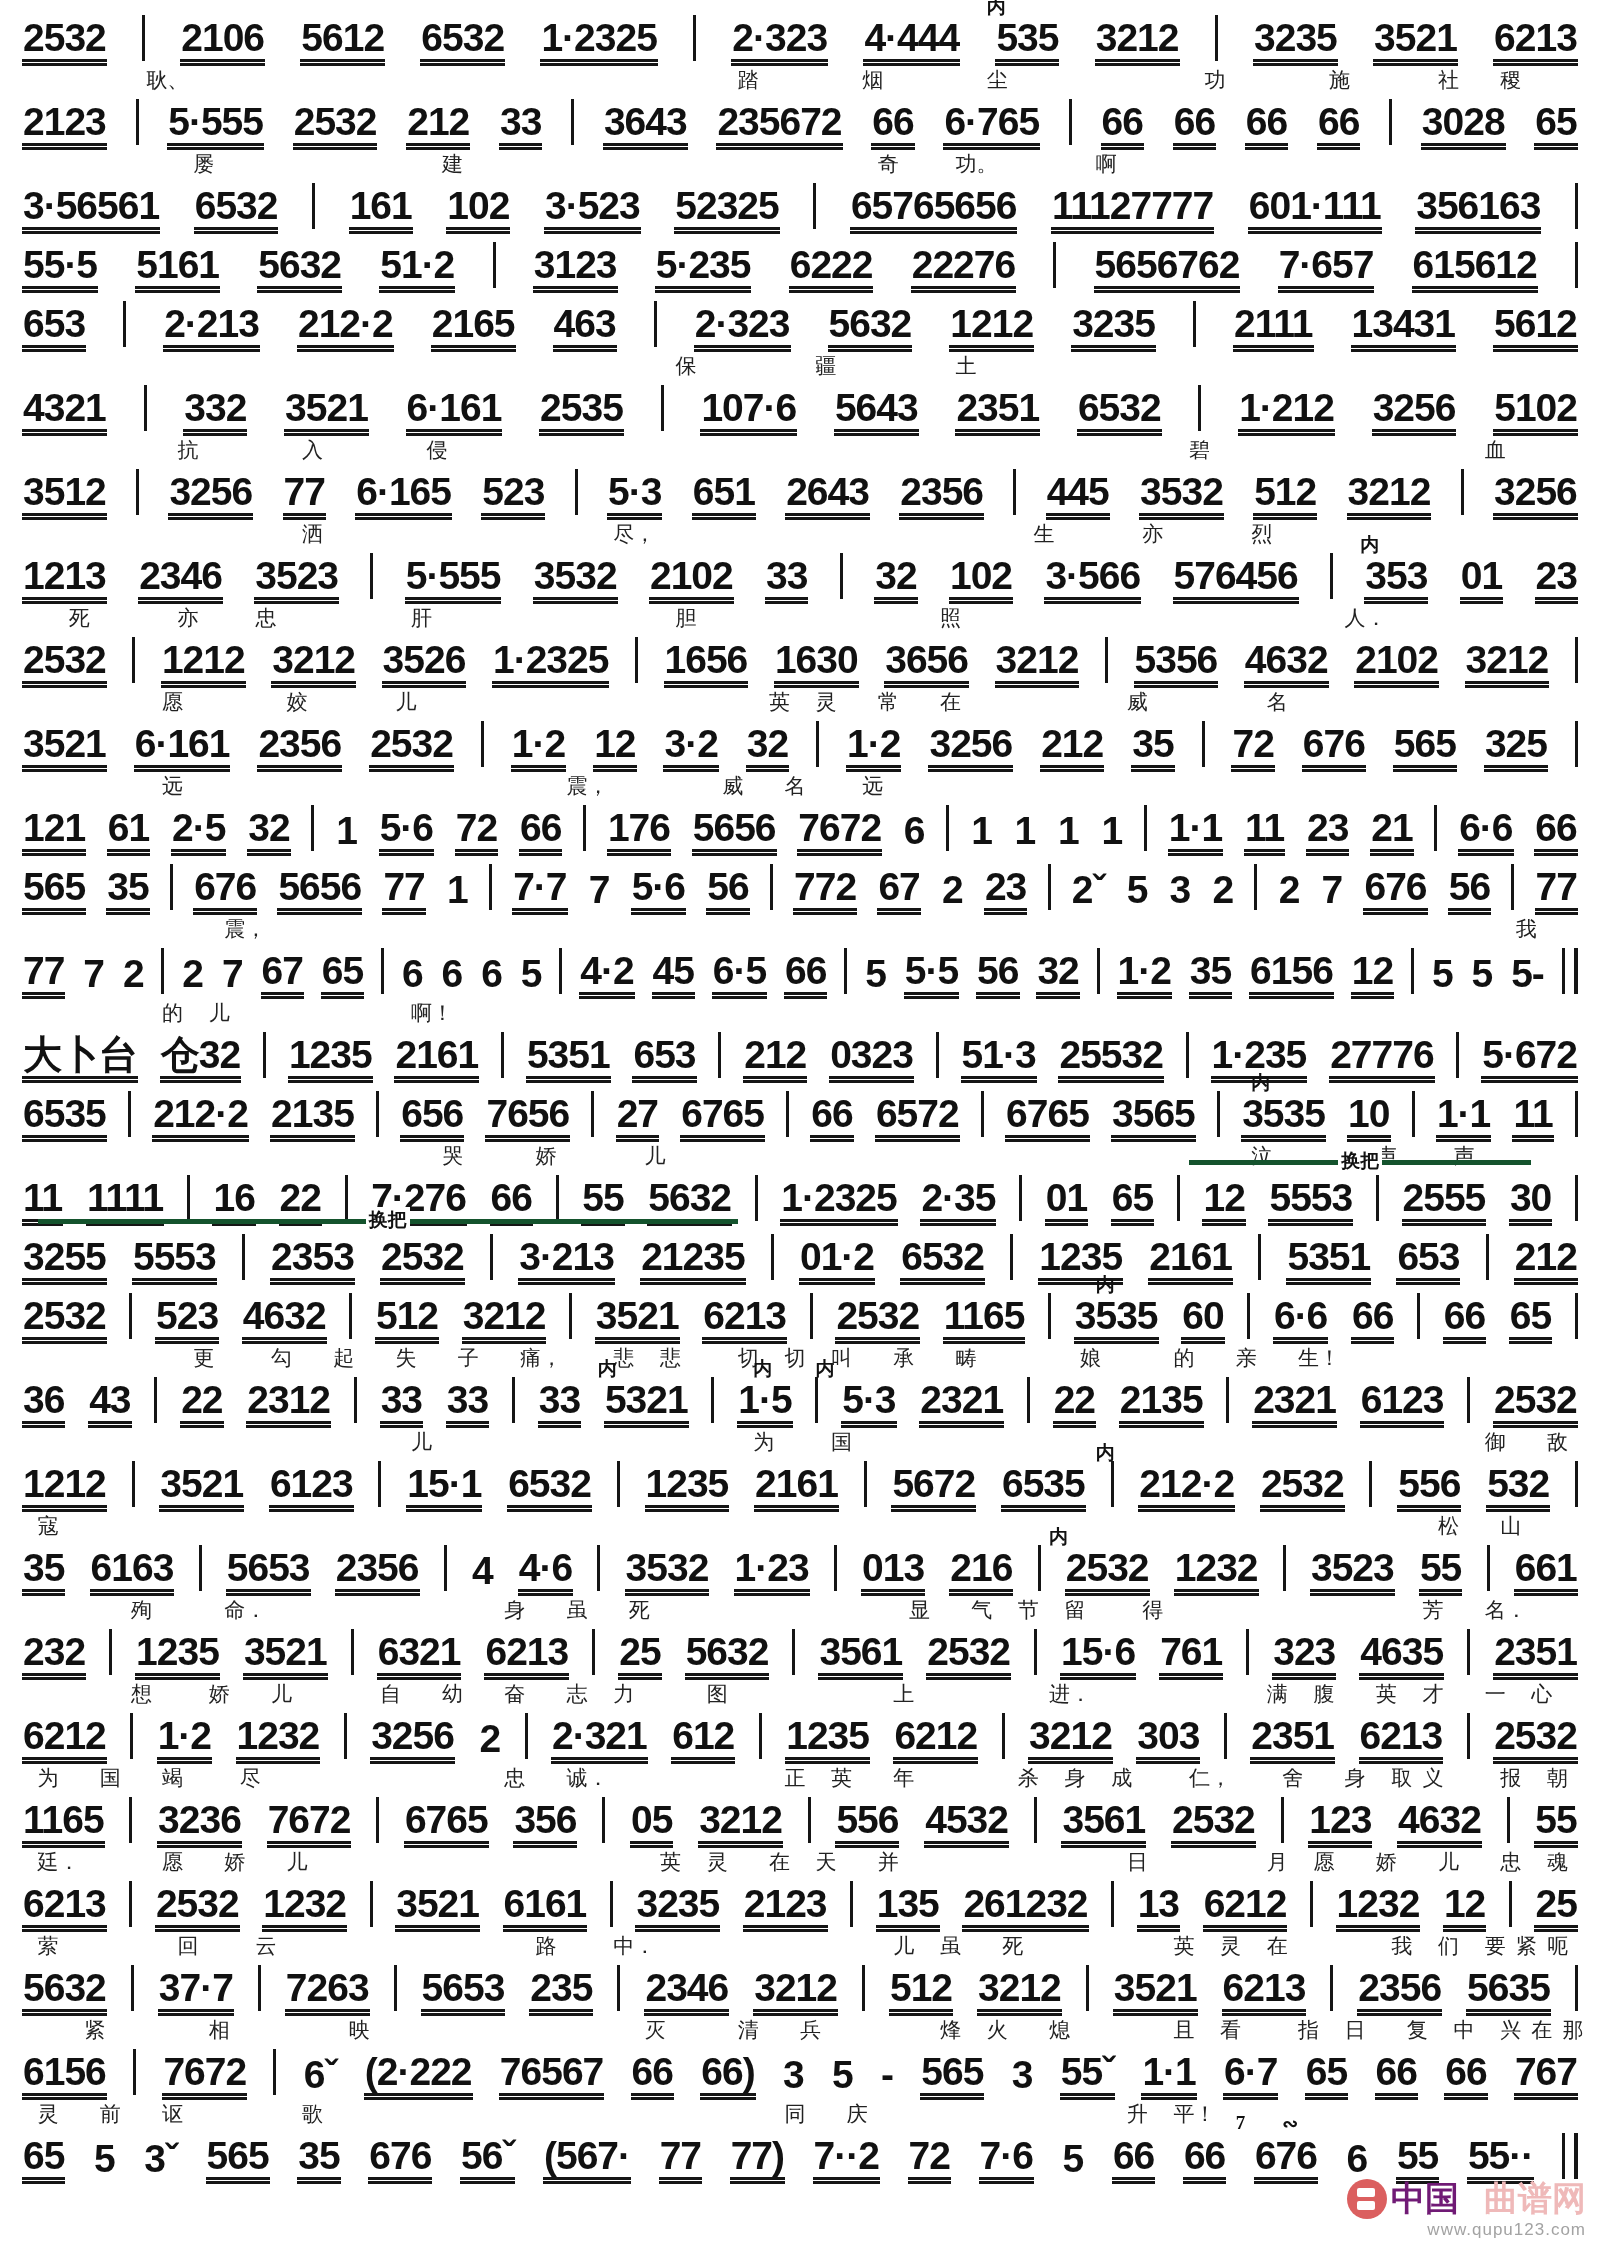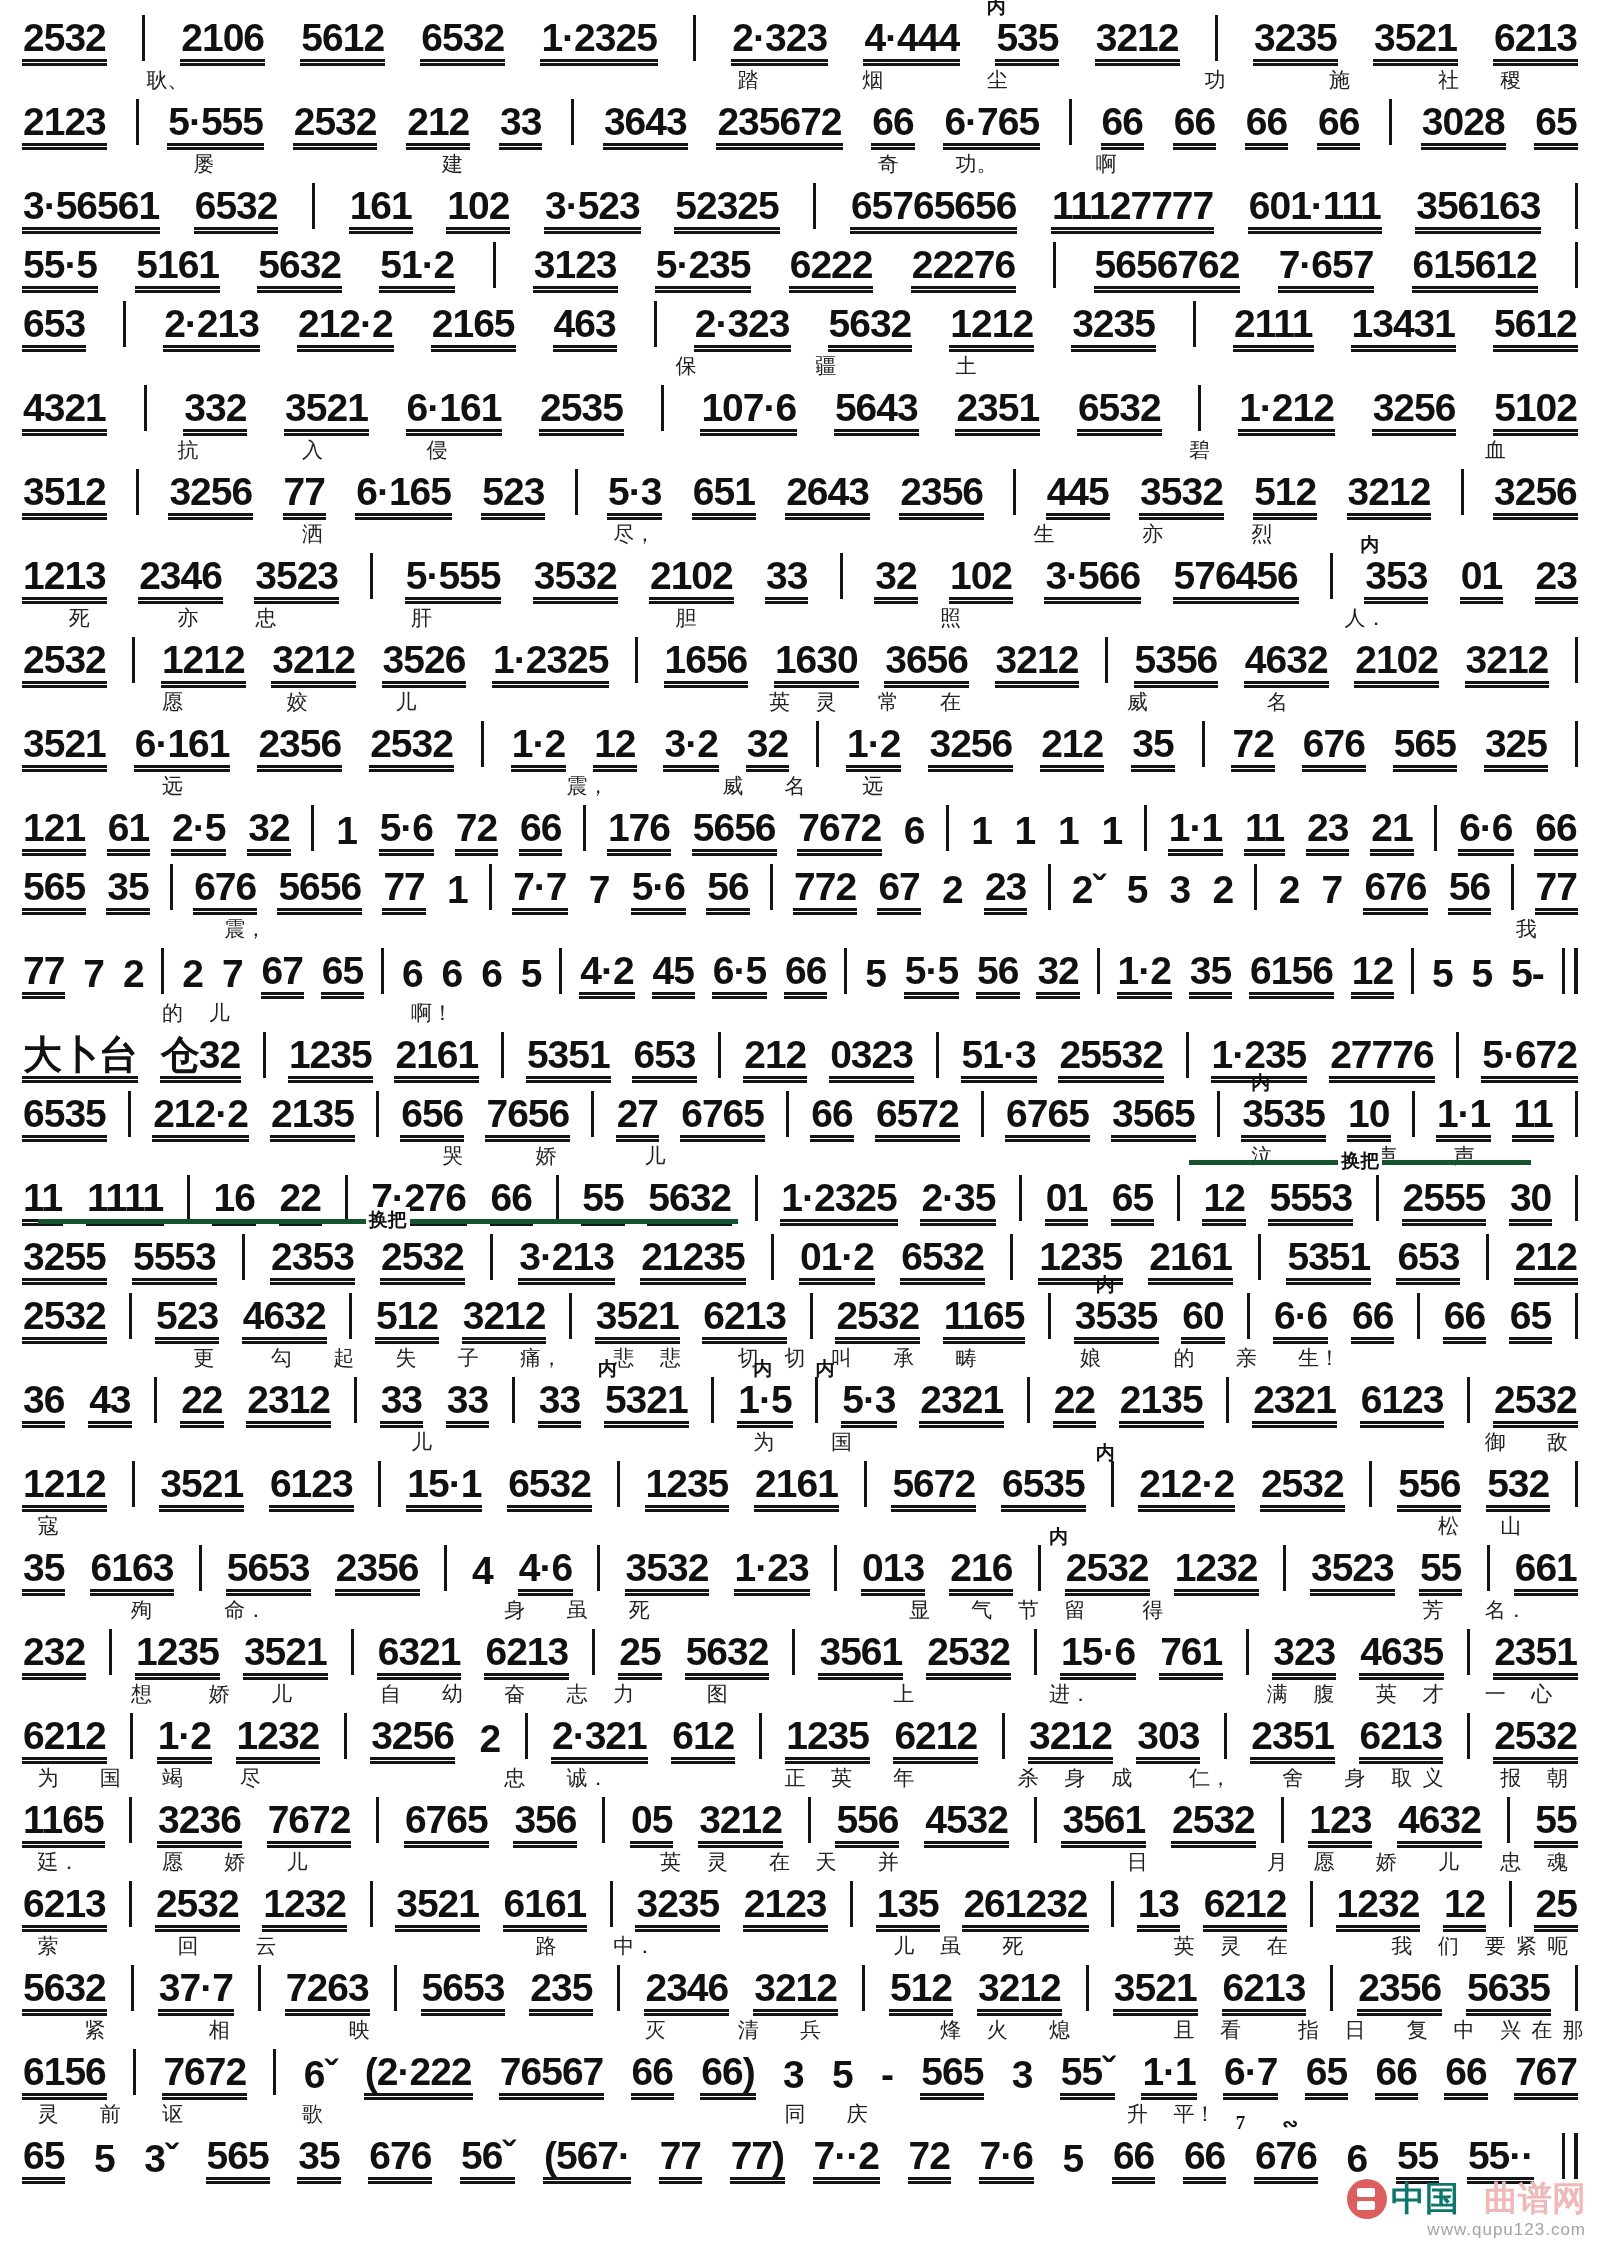--- a/index.html
+++ b/index.html
@@ -26,21 +26,21 @@
   .bracket .blabel{position:absolute;top:-12px;left:50%;transform:translateX(-50%);
                    background:#fff;padding:0 3px;font-size:19px;font-weight:bold;
                    font-family:"Liberation Serif","DejaVu Serif",serif;}
   .header-line{font-size:26px;font-weight:bold;height:34px;line-height:30px;
                font-family:"Liberation Serif","DejaVu Serif",serif;letter-spacing:1px;}
   #watermark{position:absolute;right:14px;bottom:8px;width:300px;text-align:right;line-height:1.05;}
   .wm-row{display:flex;align-items:center;justify-content:flex-end;gap:4px;}
   .wm-logo{width:40px;height:40px;border-radius:50%;background:#db5f5f;position:relative;flex:0 0 auto;}
   .wm-logo::after{content:"";position:absolute;left:10px;top:9px;width:18px;height:9px;
                   background:#fff;border-radius:2px;box-shadow:0 13px 0 #fff;}
-  .wm-cn{font-size:34px;font-weight:bold;color:#0f766e;
+  .wm-cn{font-size:34px;font-weight:bold;color:#701a75;
          font-family:"Liberation Serif","DejaVu Serif",serif;}
   .wm-cn-light{font-size:34px;font-weight:bold;color:#efb9b9;
          font-family:"Liberation Serif","DejaVu Serif",serif;margin-left:21px;}
   .wm-url{font-size:17px;color:#a3a3a3;letter-spacing:1px;margin-top:2px;}
 </style>
 </head>
 <body>
 
 <div id="score">
     <div class="system h-lyr">

